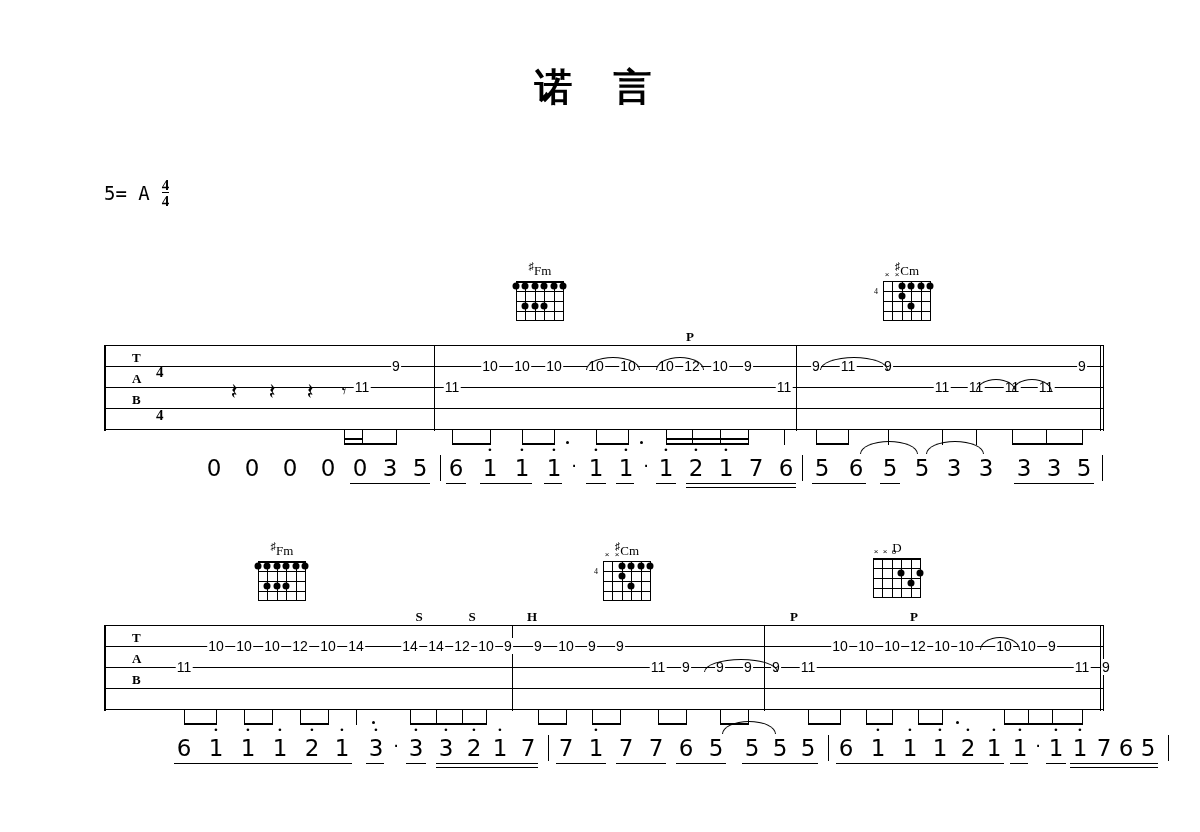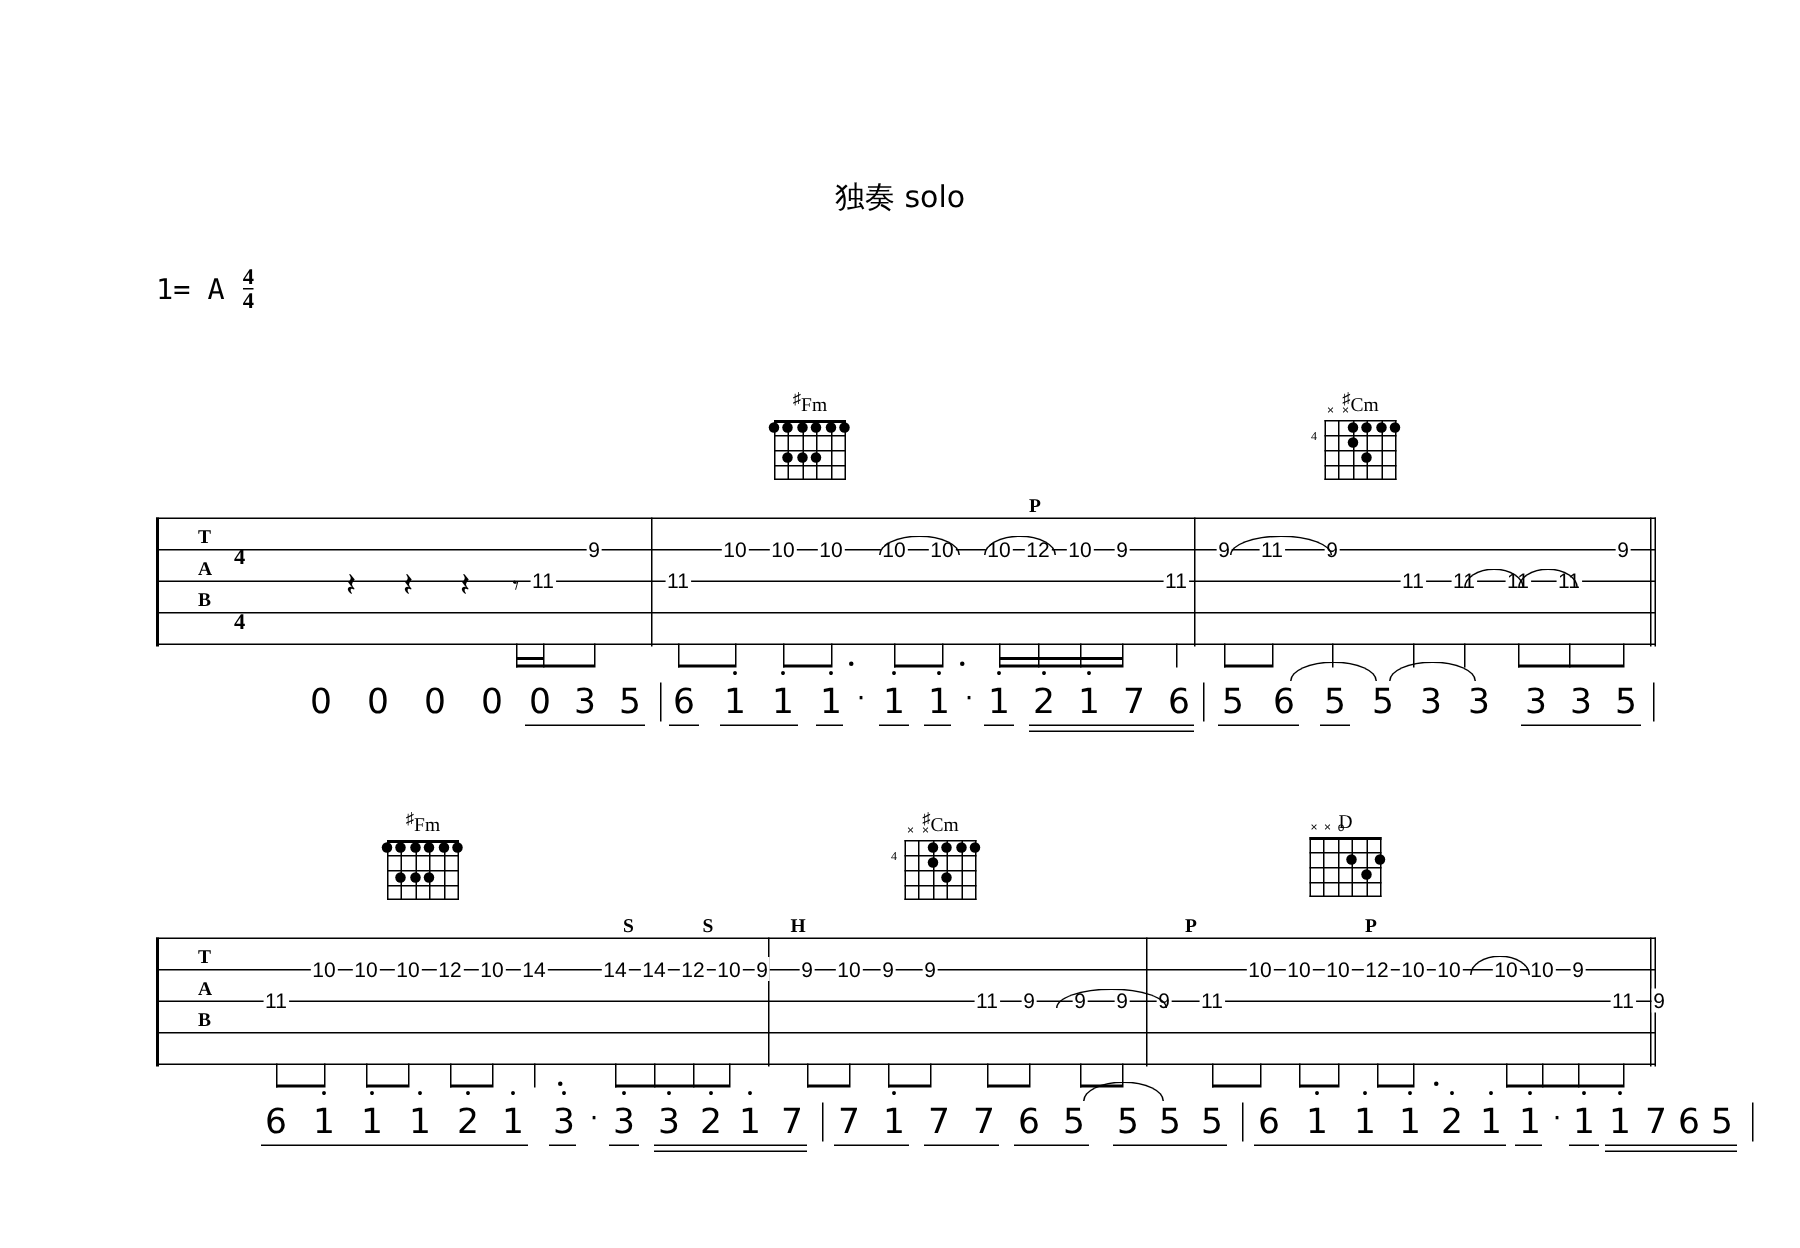--- a/index.html
+++ b/index.html
@@ -124,25 +124,25 @@
   .grid .dot{position:absolute;width:7px;height:7px;border-radius:50%;background:#000;transform:translate(-50%,-50%);}
   .mutes{position:absolute;top:-11px;left:0;width:48px;font-size:8px;font-family:"Liberation Sans",sans-serif;}
   .mutes span{position:absolute;transform:translateX(-50%);}
   .fretlabel{position:absolute;left:-9px;top:6px;font-size:8px;font-family:"Liberation Serif",serif;}
 </style>
 </head>
 <body>
 
 <div class="sheet">
 
-  <div class="subtitle">独奏 solo</div>
+  <div class="title">诺 言</div>
 
 
   <div class="keysig">
-    <span>1= A</span>
+    <span>5= A</span>
     <span class="timesig">
       <span class="num">4</span>
       <span class="den">4</span>
     </span>
   </div>
 
   <div class="system" id="sys1" style="top:345px;">
 
     <div class="chord" style="left:408px;top:-85px;">
       <div class="cname"><sup>♯</sup>Fm</div>

